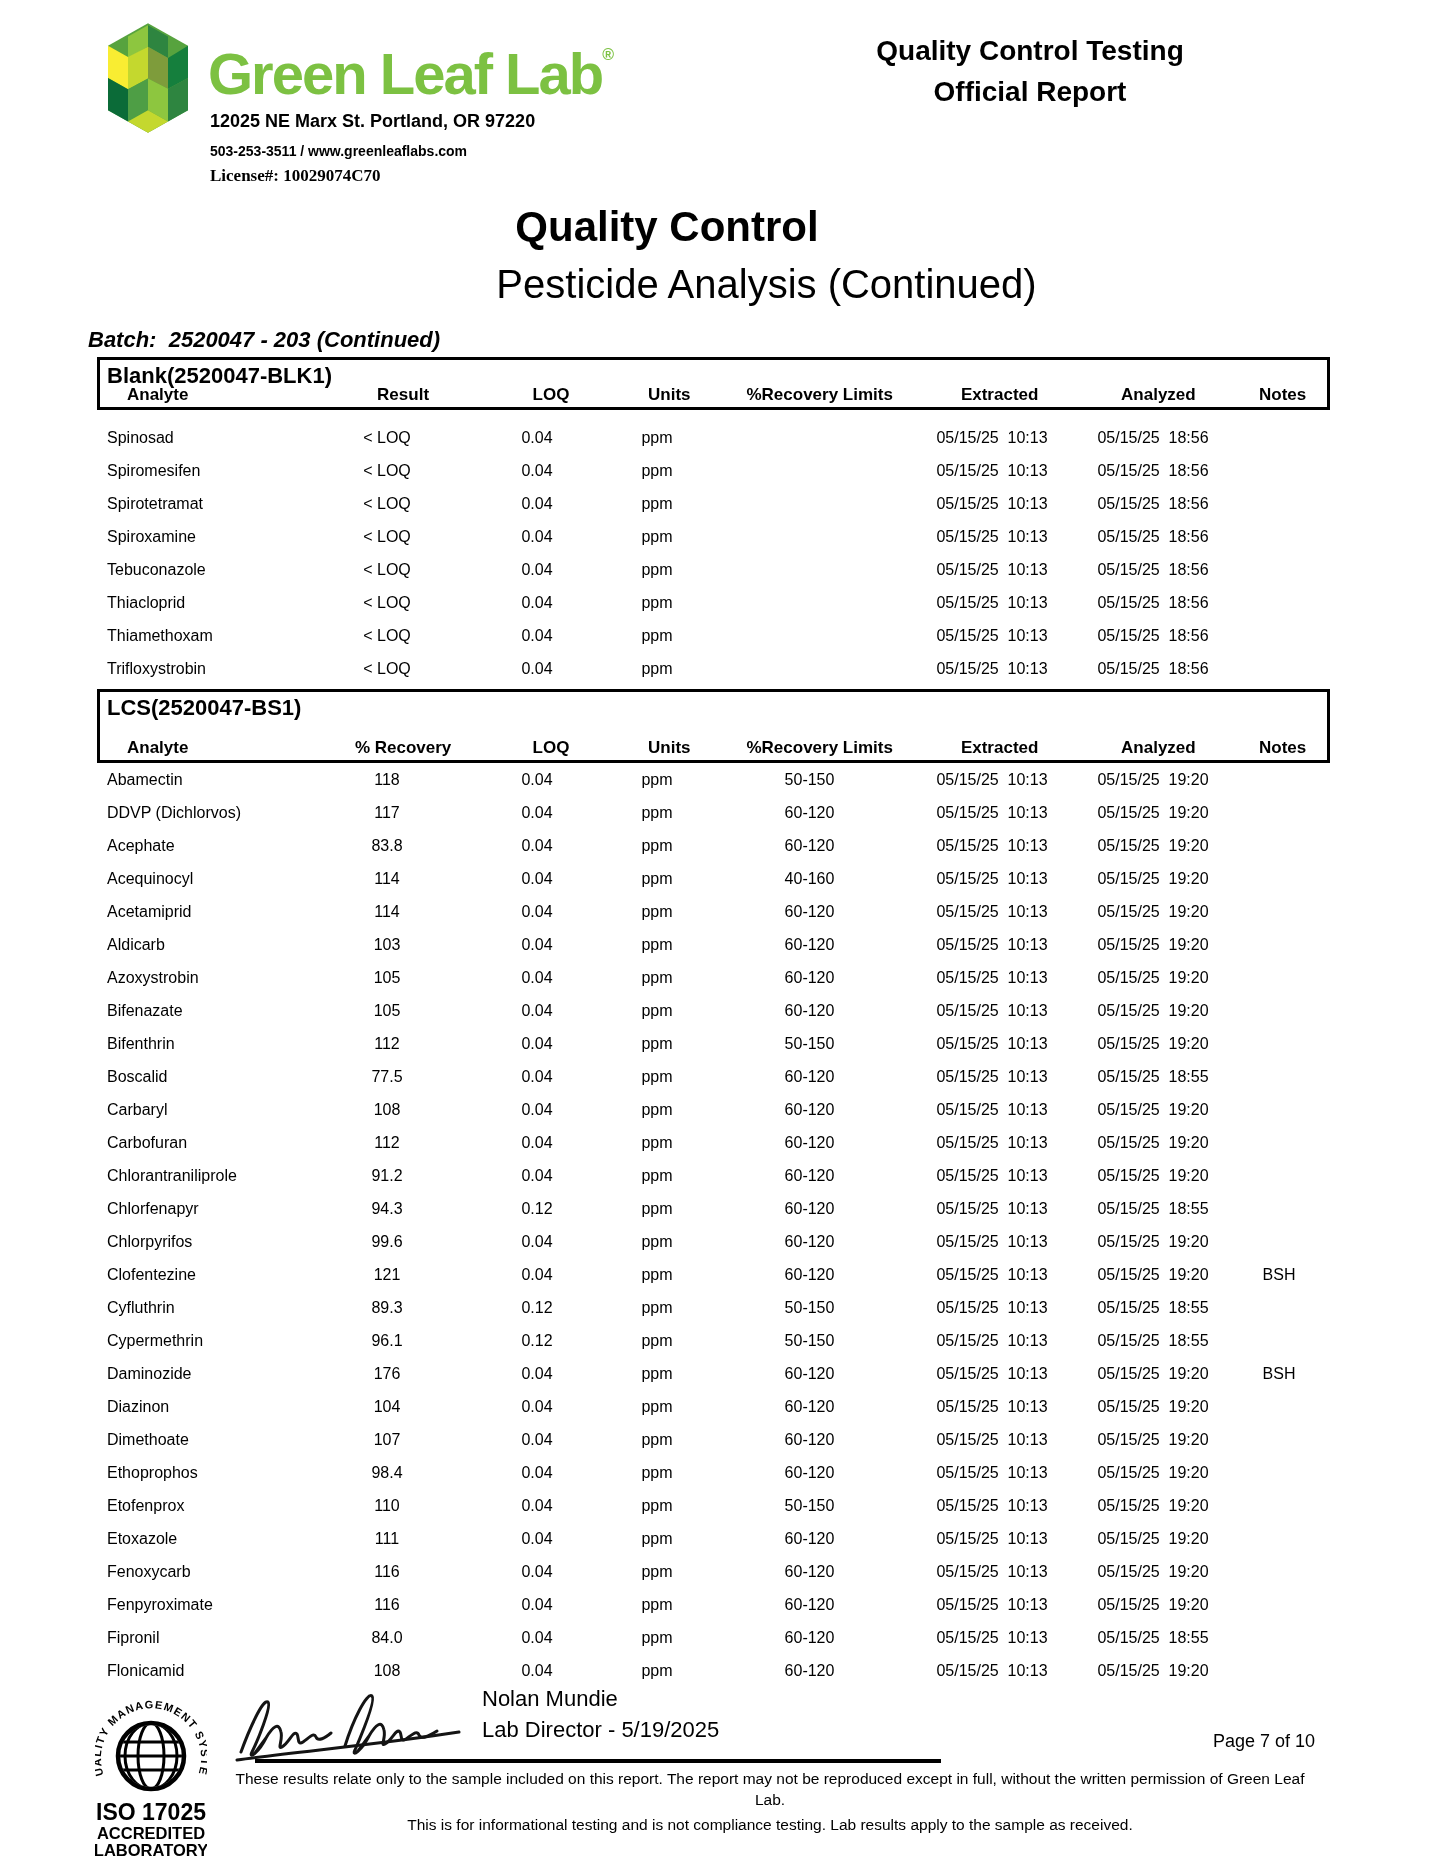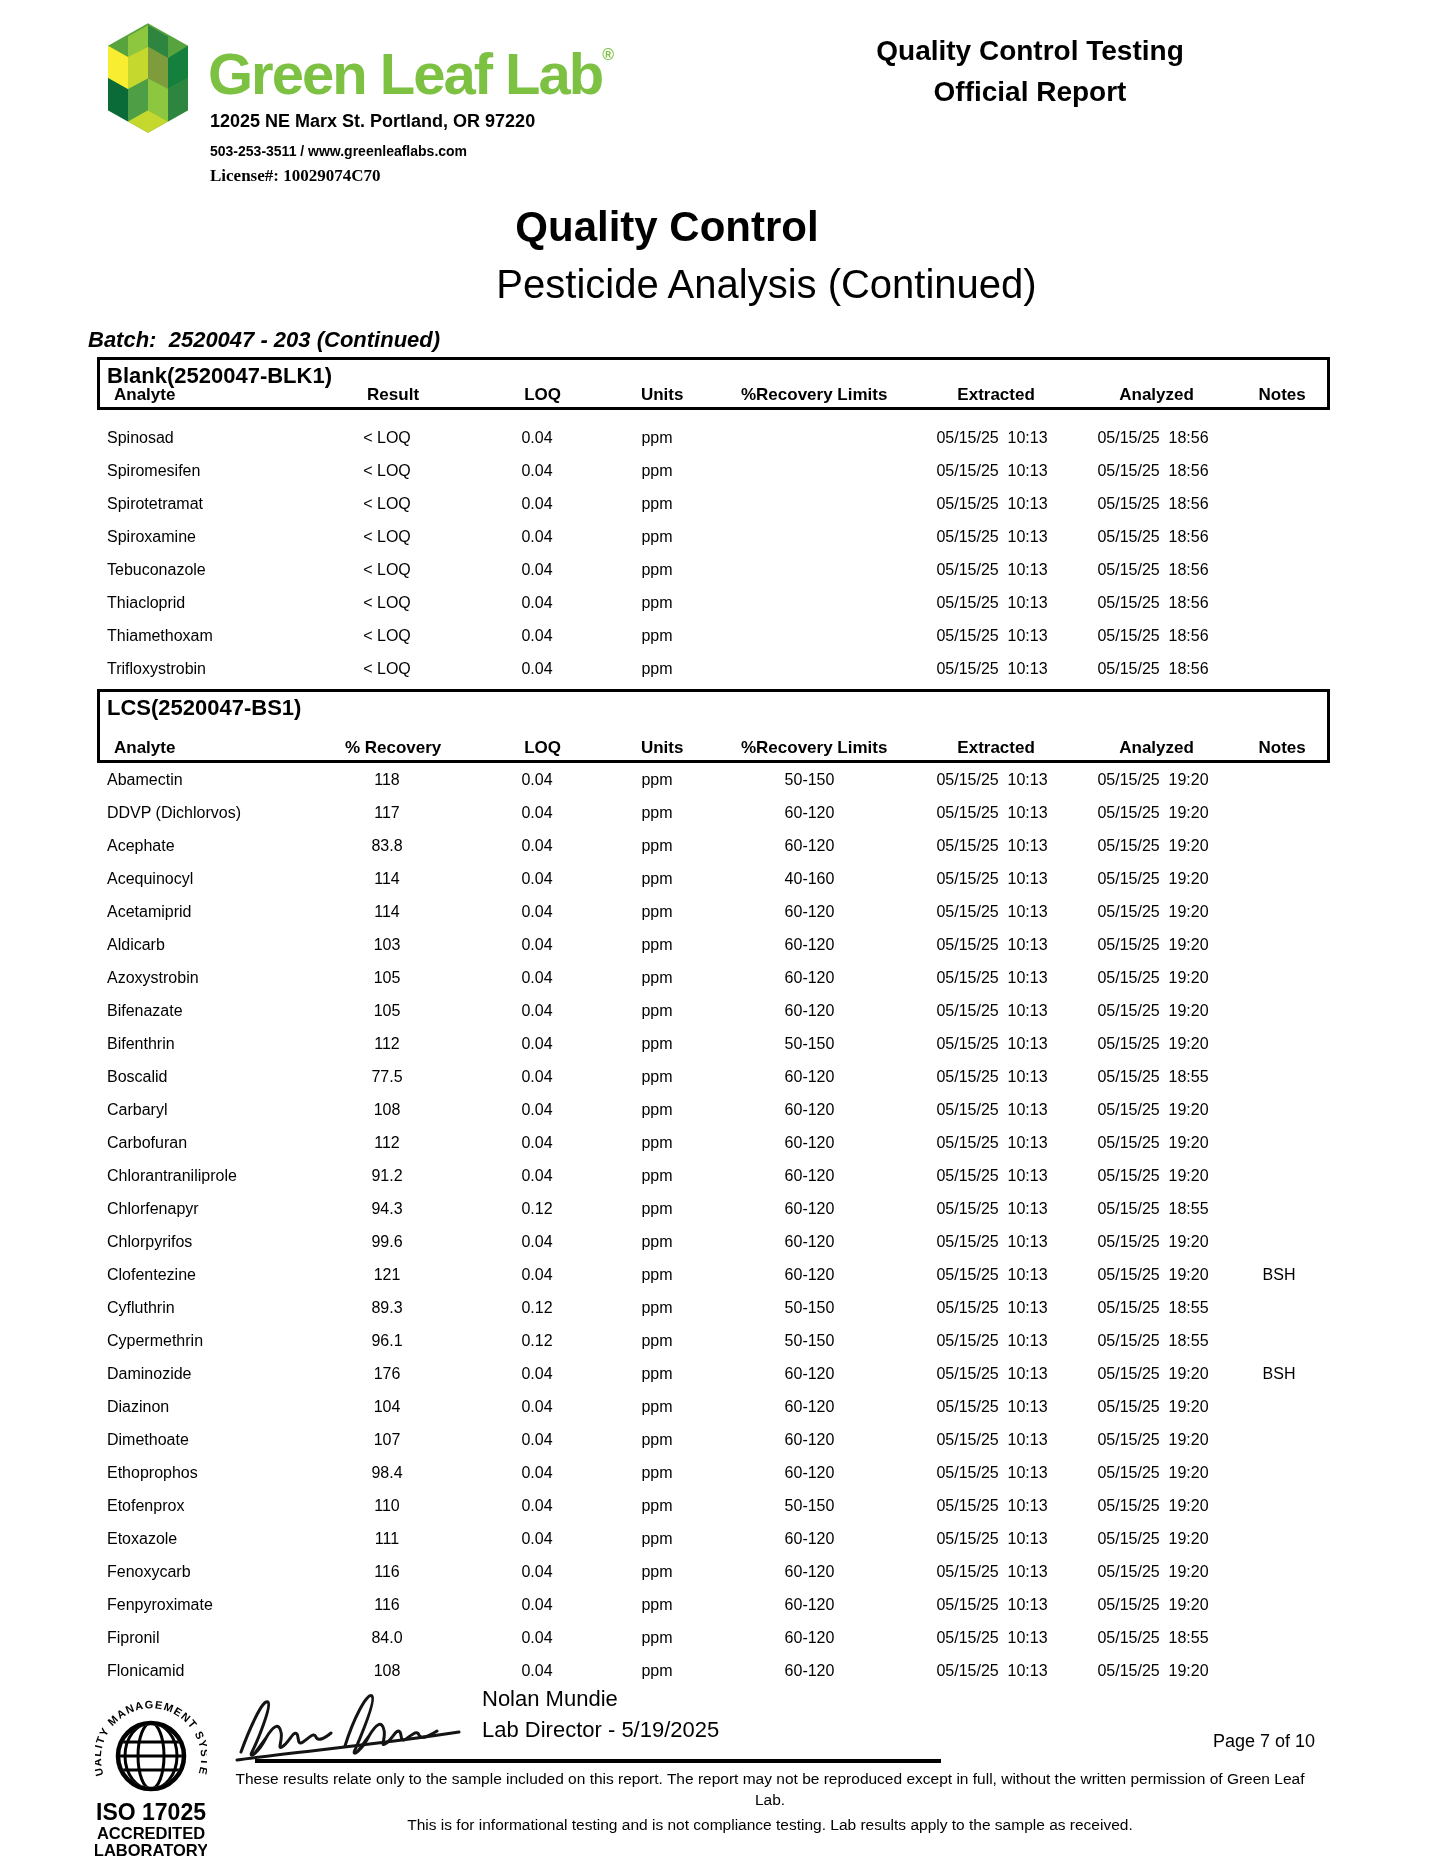--- a/index.html
+++ b/index.html
@@ -21,21 +21,21 @@
   .main-title{left:0;top:203px;width:1334px;text-align:center;font-size:42px;font-weight:bold;}
   .sub-title{left:0;top:262px;width:1445px;text-align:center;font-size:40px;font-weight:normal;margin-left:44px;}
   .batch-line{left:88px;top:327px;font-size:22px;font-weight:bold;font-style:italic;white-space:pre;}
 
   
   .qc-box{left:97px;width:1233px;border:3px solid #000;box-sizing:border-box;background:#fff;}
   .box-blank{top:357px;height:53px;}
   .box-lcs{top:689px;height:74px;}
   .box-title{font-size:22px;font-weight:bold;padding:3px 0 0 7px;}
   .box-lcs .box-title{}
-  .cols-row{display:flex;position:absolute;left:4px;right:0;bottom:2px;}
+  .cols-row{display:flex;position:absolute;left:17px;right:0;bottom:2px;}
   .cols-row .cell{font-weight:bold;font-size:17px;}
 
   
   .rows{left:97px;width:1233px;}
   .rows-blank{top:421px;}
   .rows-lcs{top:763px;}
   .trow{display:flex;height:33px;align-items:center;}
   .cell{box-sizing:border-box;font-size:16px;text-align:center;white-space:pre;}
   .c0{width:210px;text-align:left;padding-left:10px;}
   .c1{width:160px;}

